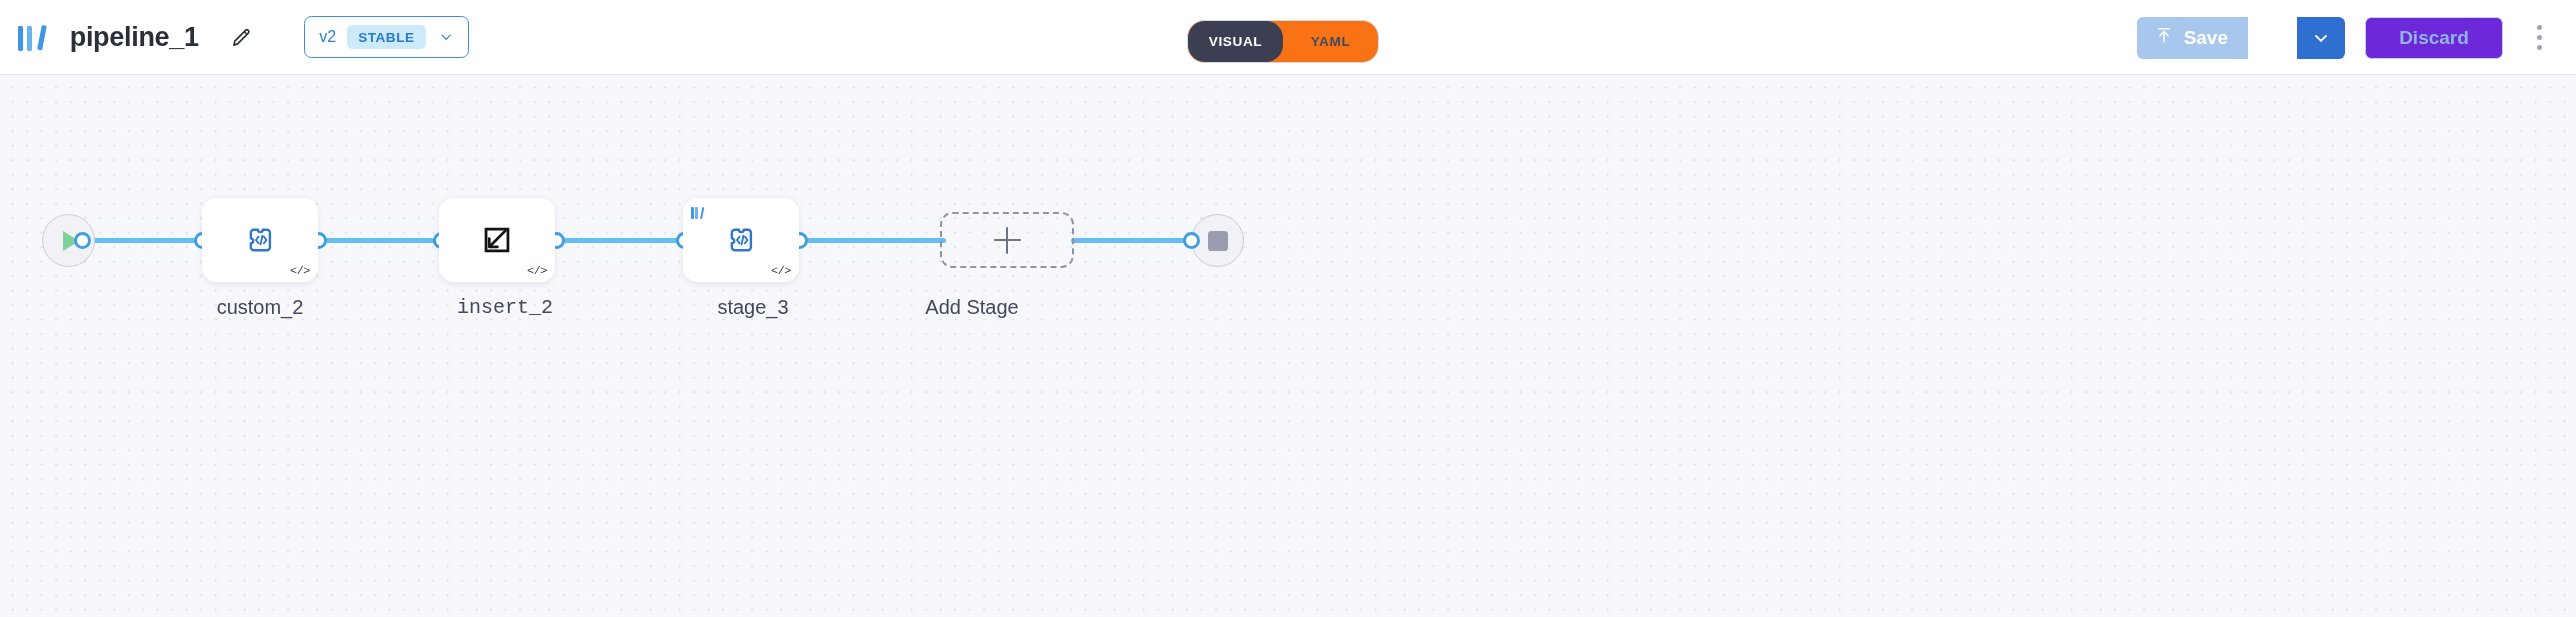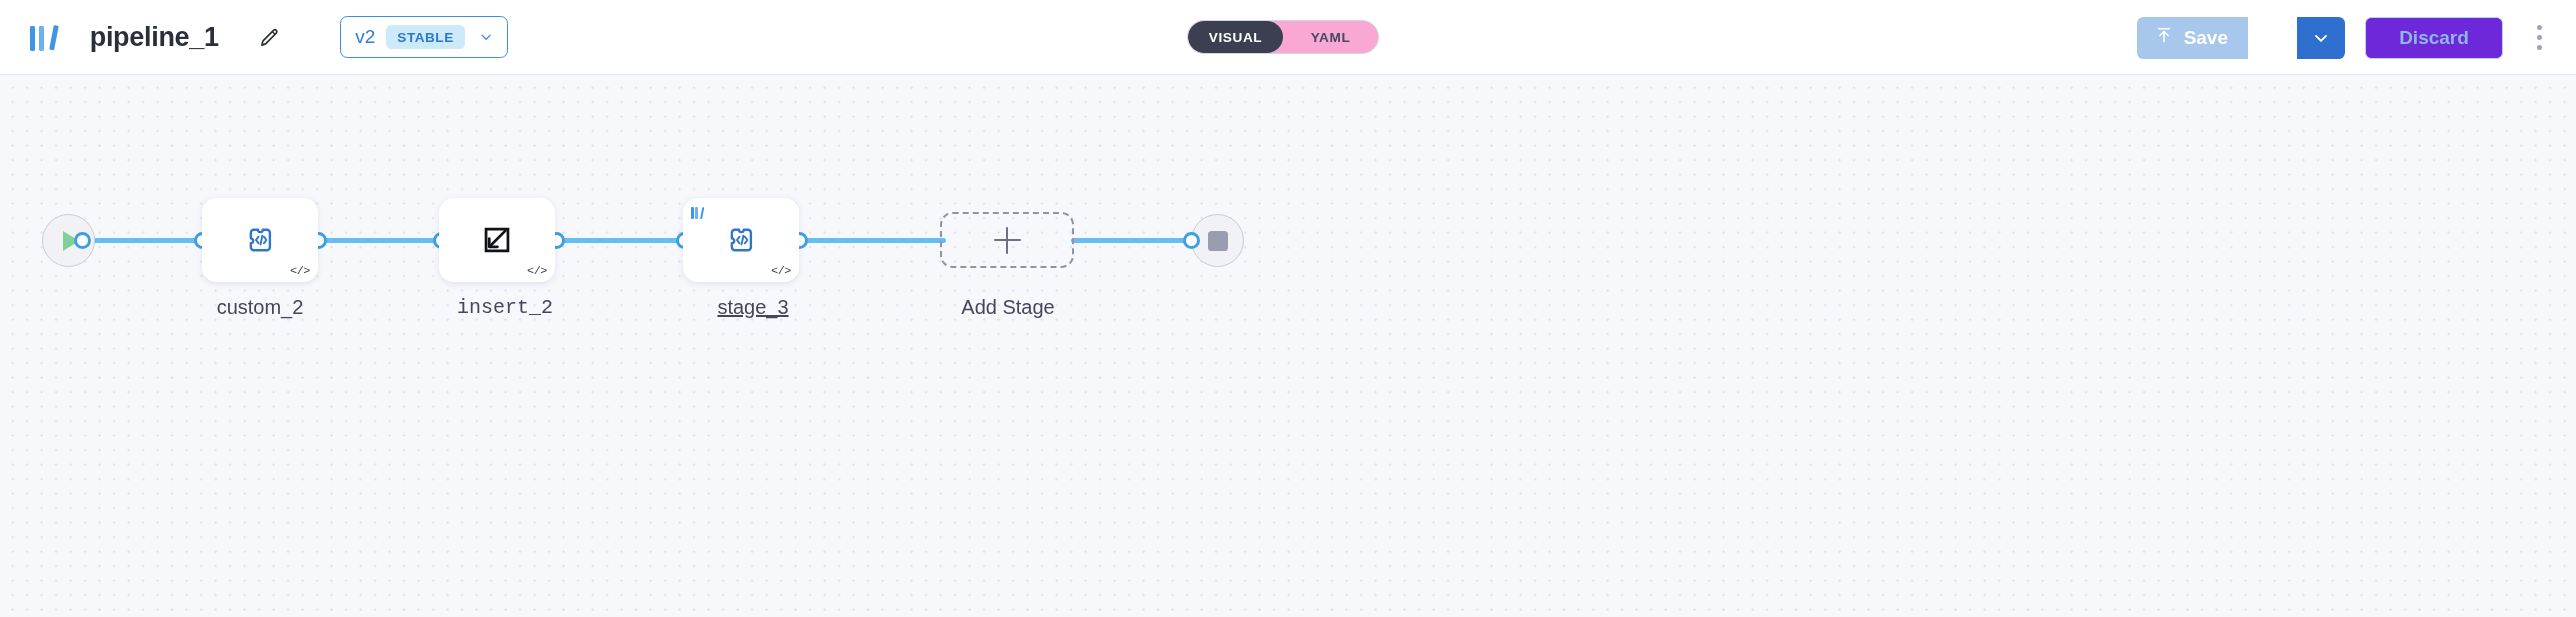--- a/index.html
+++ b/index.html
@@ -28,22 +28,22 @@
     background: #ffffff;
     border-bottom: 0.9px solid #e3e6ef;
     display: flex;
     align-items: center;
     z-index: 10;
   }
 
   .header-left {
     display: flex;
     align-items: center;
-    padding-left: 28px;
-    gap: 16px;
+    padding-left: 16px;
+    gap: 8px;
   }
 
   
   .brand-logo {
     width: 33px;
     height: 31px;
     position: relative;
     margin-right: 12.7px;
     flex: none;
   }
@@ -81,21 +81,21 @@
     border: 1.5px solid #3d8ee0;
     border-radius: 7.3px;
     display: flex;
     align-items: center;
     padding: 0 11px 0 14.5px;
     gap: 11px;
     cursor: pointer;
     background: #fff;
   }
   .version-num {
-    font-size: 19px;
+    font-size: 16px;
     color: #2f7fd4;
     font-weight: normal;
   }
   .version-badge {
     background: #cdeafb;
     color: #2a7ac9;
     font-size: 13.6px;
     font-weight: bold;
     letter-spacing: 0.5px;
     border-radius: 5.4px;
@@ -105,25 +105,25 @@
   .version-chevron {
     width: 20px; height: 20px;
     display: flex; align-items: center; justify-content: center;
   }
 
   
   .mode-toggle {
     position: absolute;
     left: 1187px;
     top: 20px;
-    height: 34px;
+    height: 43px;
     width: 192px;
     border: 0.9px solid #d4d8e4;
     border-radius: 17px;
-    background: #f9a8d4;
+    background: #f97316;
     display: flex;
     align-items: center;
     overflow: hidden;
   }
   .mode-opt {
     flex: 1;
     height: 100%;
     display: flex;
     align-items: center;
     justify-content: center;
@@ -498,19 +498,19 @@
       <div class="dot" style="left:194px;"></div>
       <div class="dot" style="left:310px;"></div>
       <div class="dot" style="left:433px;"></div>
       <div class="dot" style="left:548px;"></div>
       <div class="dot" style="left:676px;"></div>
       <div class="dot" style="left:791px;"></div>
       <div class="dot" style="left:1183px;"></div>
 
       <div class="node-label" style="left:260px;">custom_2</div>
       <div class="node-label" style="left:505px;font-family:Liberation Mono, monospace;">insert_2</div>
-      <div class="node-label" style="left:753px;text-decoration:underline;">stage_3</div>
-      <div class="node-label" style="left:1008px;">Add Stage</div>
+      <div class="node-label" style="left:753px;">stage_3</div>
+      <div class="node-label" style="left:972px;">Add Stage</div>
 
     </div>
   </div>
 </div>
 
 
 </body></html>

